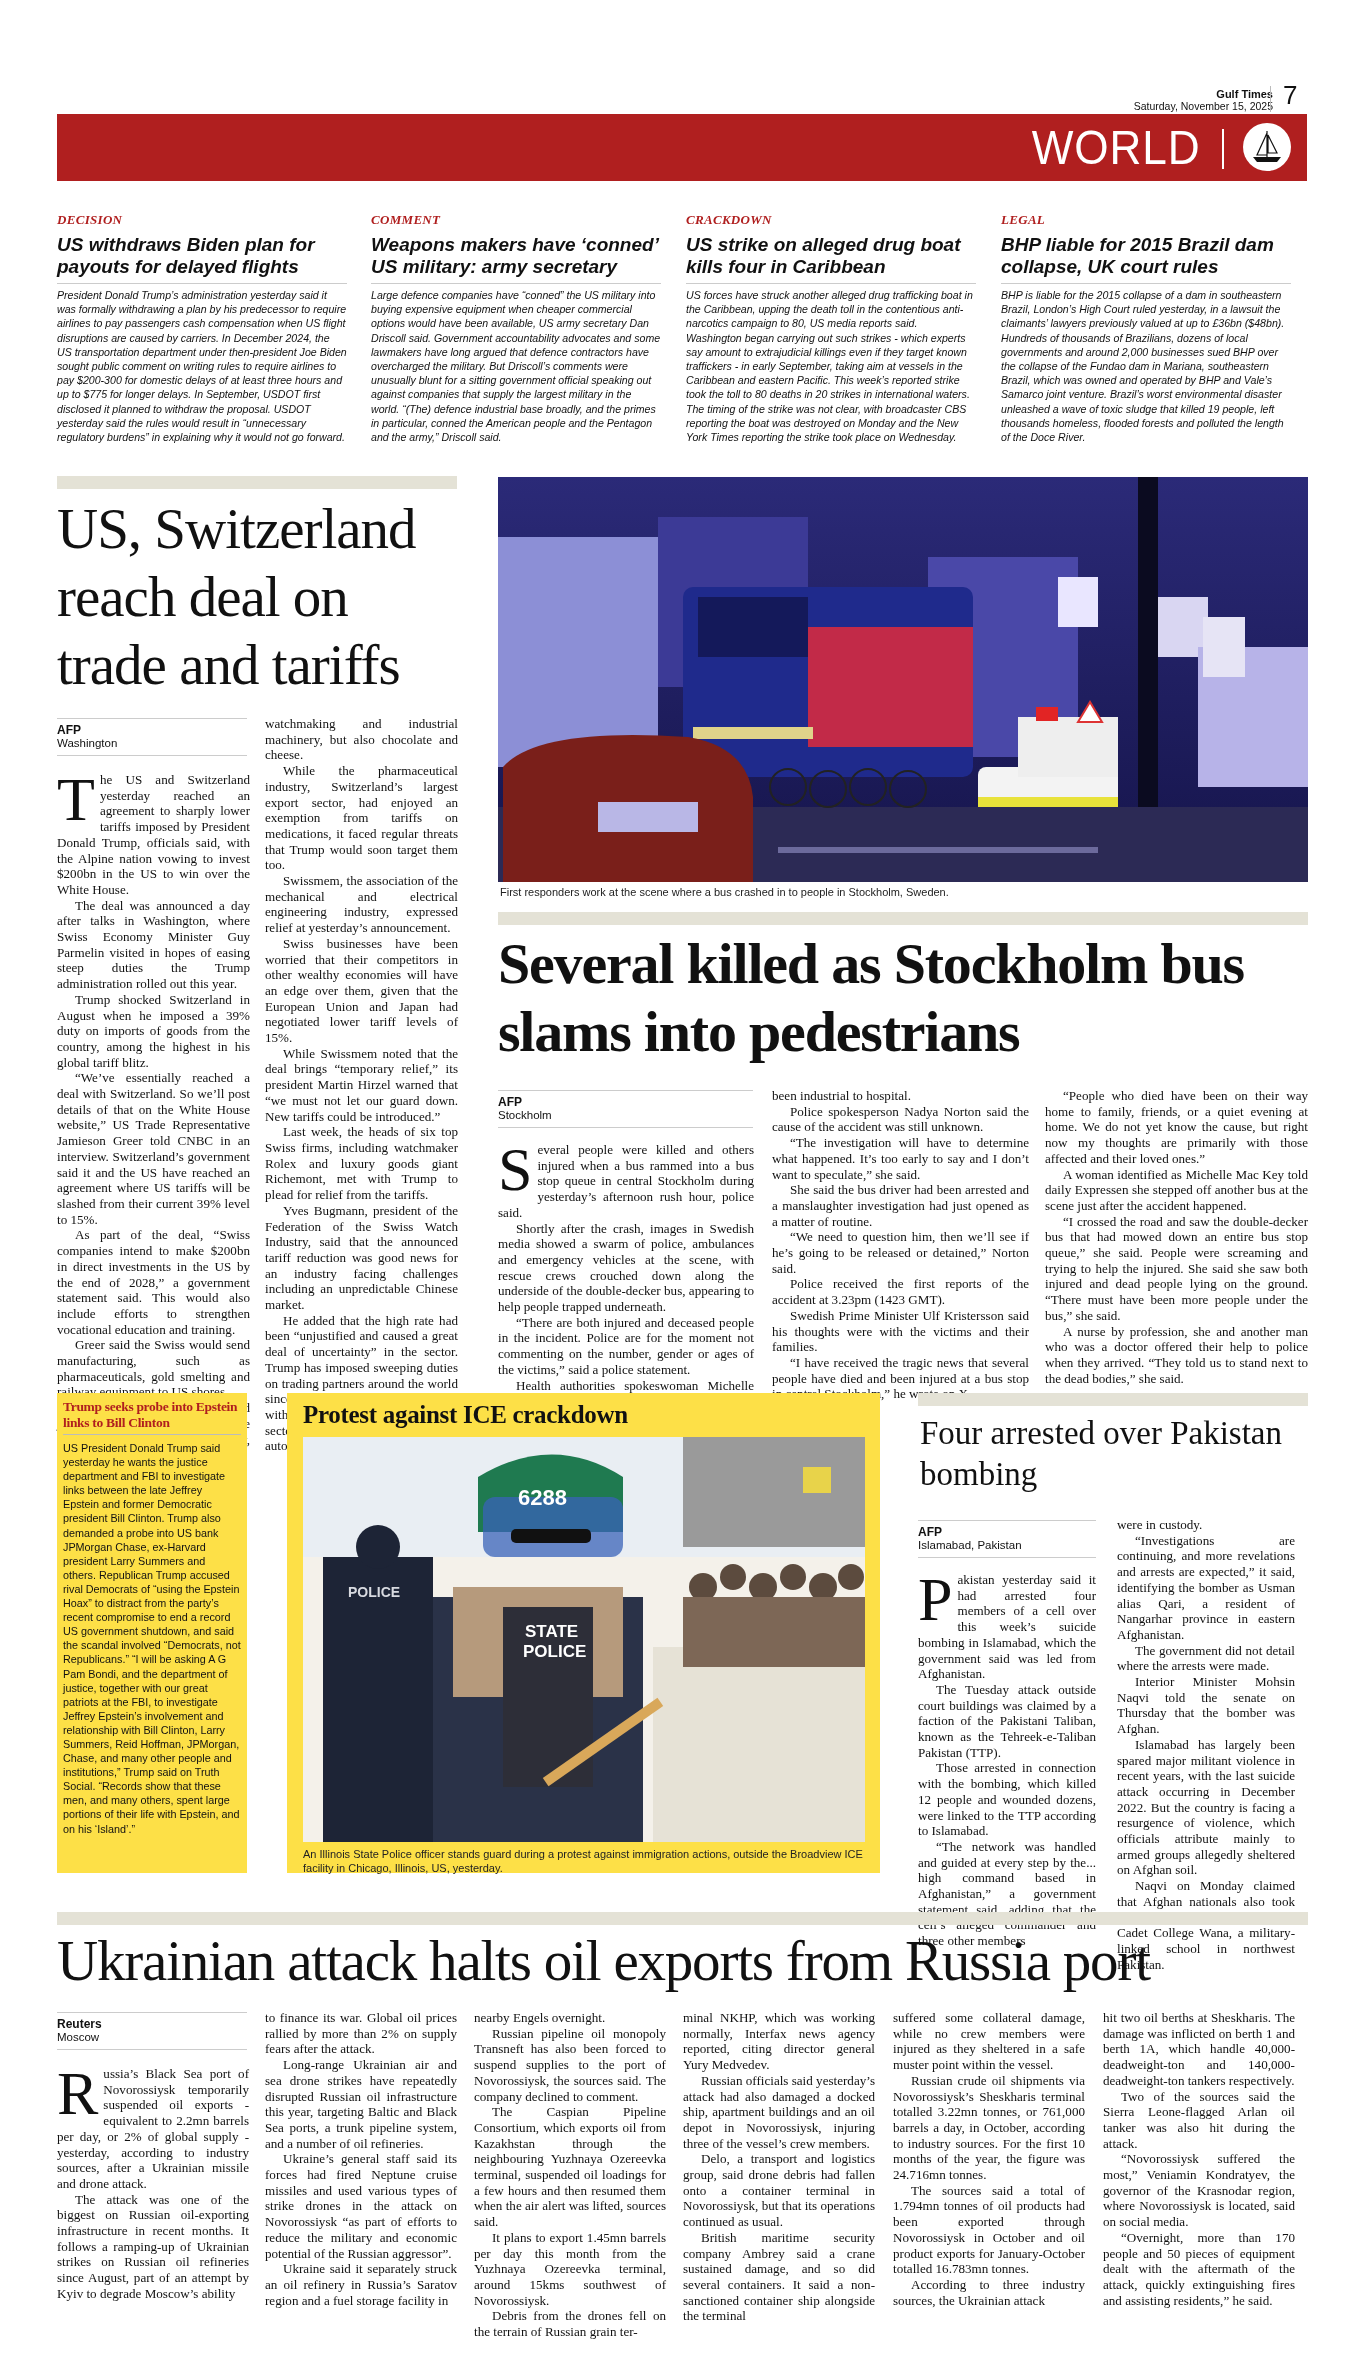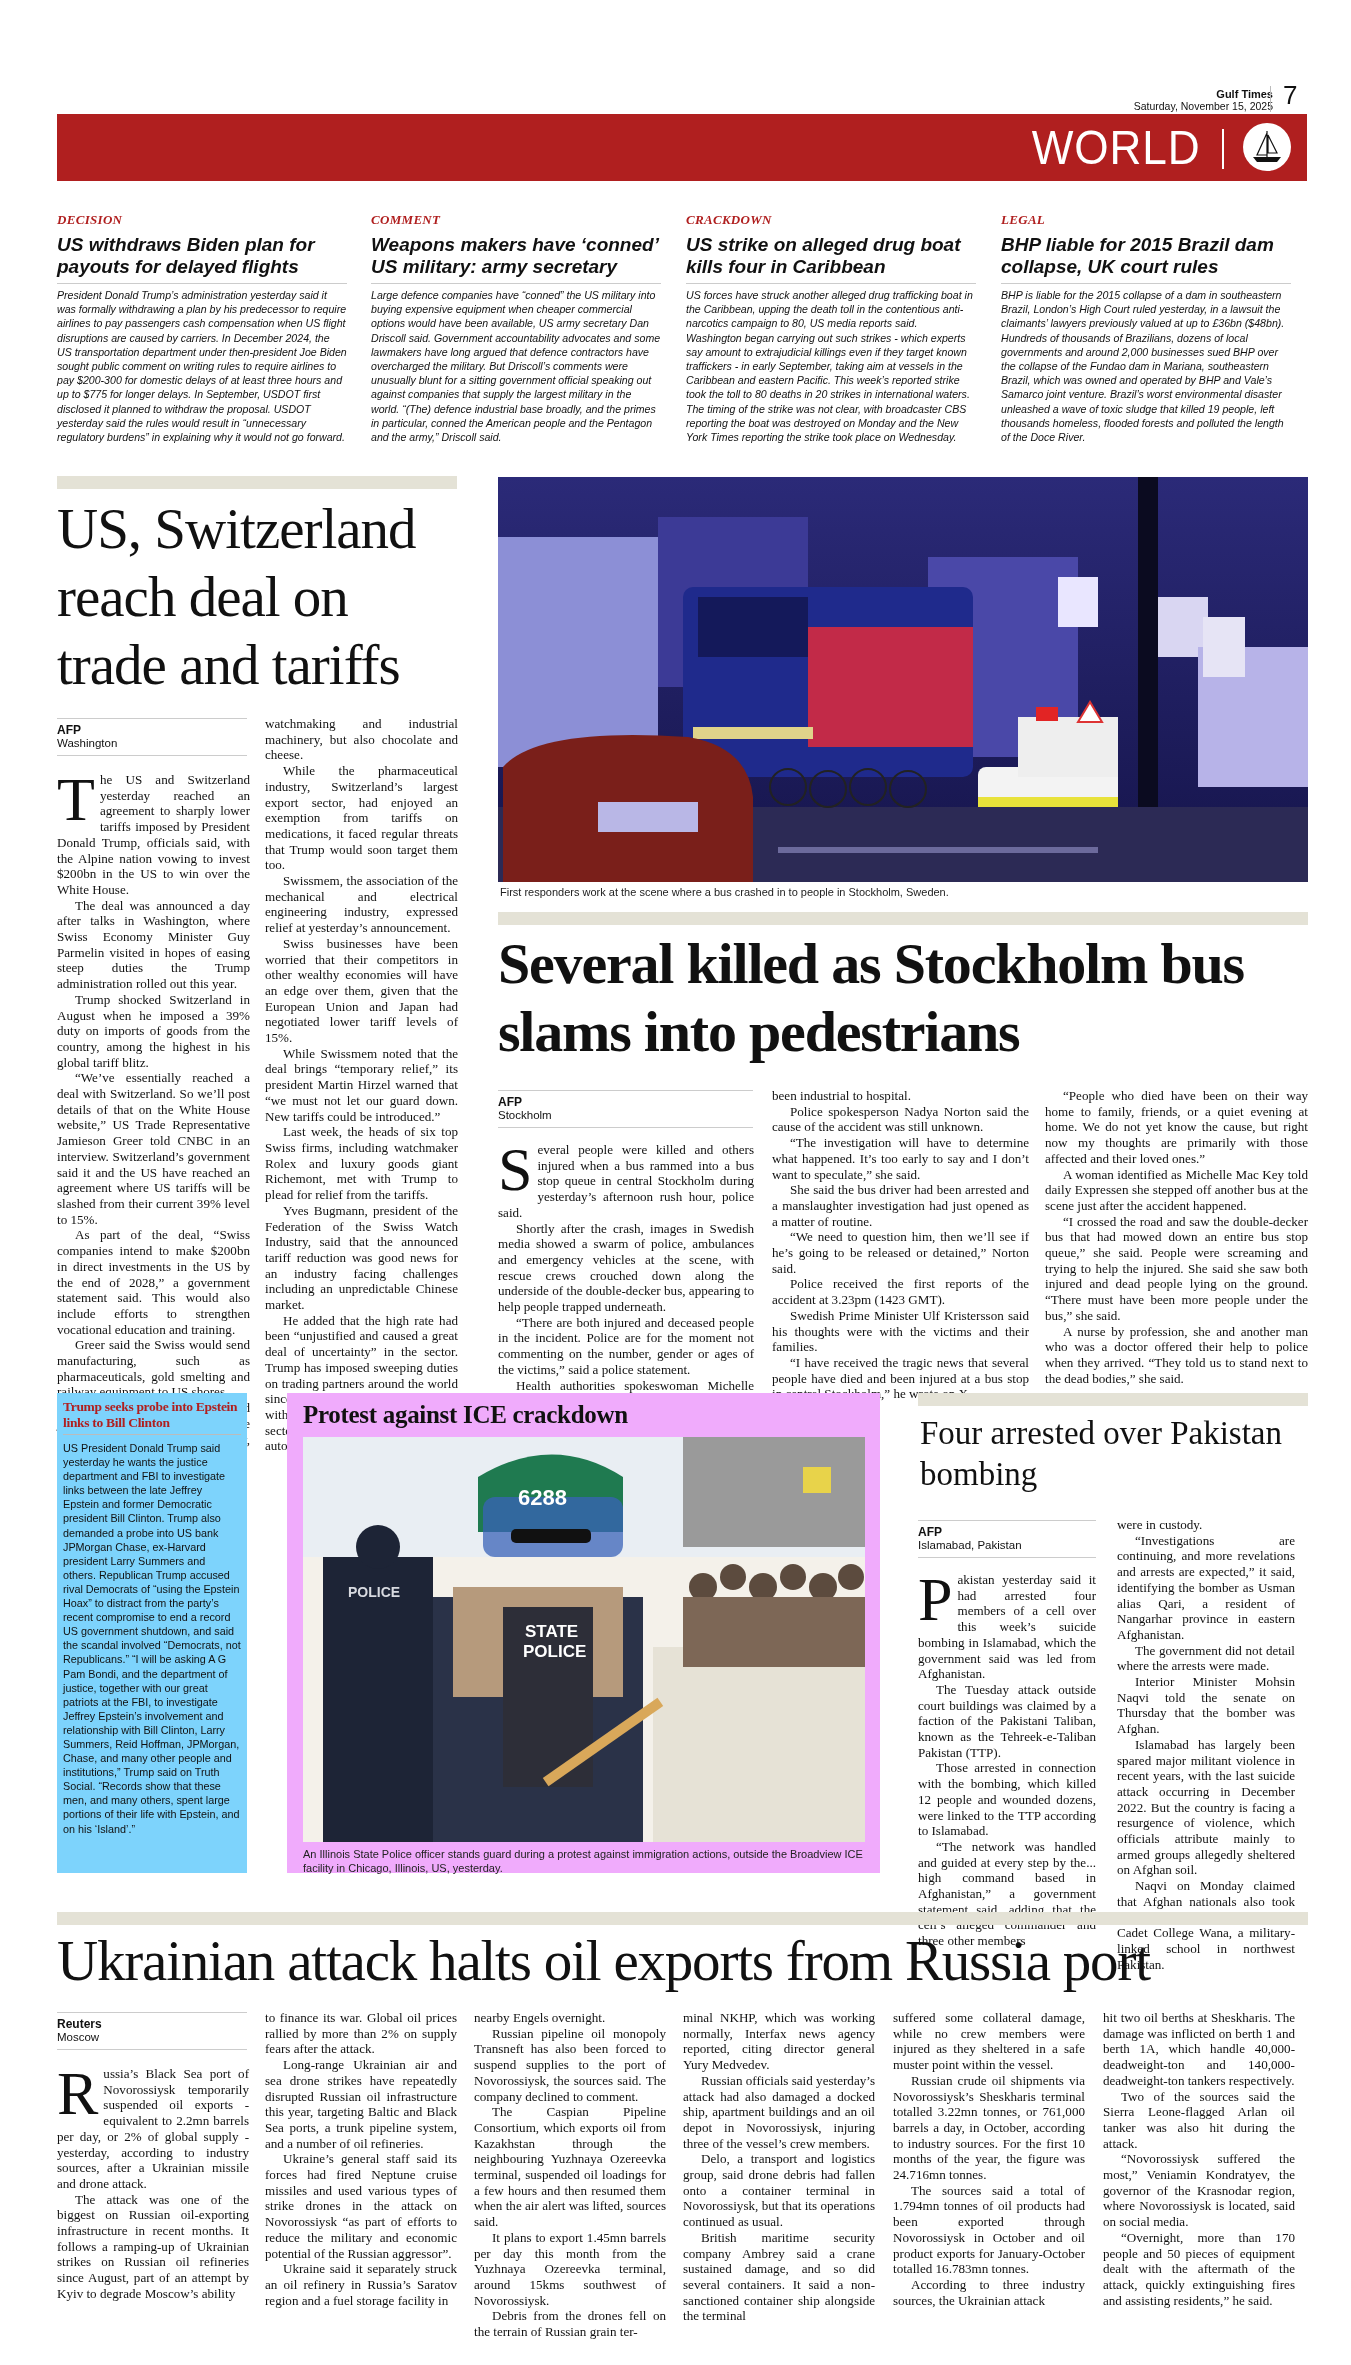--- a/index.html
+++ b/index.html
@@ -36,25 +36,25 @@
   .col p.first { text-indent:0; }
   .drop { float:left; font-size:62px; line-height:48px; margin:3px 5px 0 0; font-family:"Liberation Serif", serif; }
 
   
   .photo1 { left:498px; top:477px; width:810px; height:405px; overflow:hidden; }
   .cap { font-family:"Liberation Sans", sans-serif; font-size:11px; color:#222; }
 
   .stock-hl { left:498px; top:930px; width:820px; font-family:"Liberation Serif", serif; font-weight:bold; font-size:58px; line-height:68px; letter-spacing:-1.2px; }
 
   
-  .epstein { left:57px; top:1393px; width:190px; height:480px; background:#7dd3fc; padding:0; }
+  .epstein { left:57px; top:1393px; width:190px; height:480px; background:#fde047; padding:0; }
   .epstein .hl { font-family:"Liberation Serif", serif; font-weight:bold; color:#b01f1f; font-size:13.5px; line-height:16px; margin:6px 6px 0; padding-bottom:3px; border-bottom:1px solid #bbb; letter-spacing:-.3px; }
   .epstein .body { font-family:"Liberation Sans", sans-serif; font-size:10.8px; line-height:14.1px; margin:6px 6px 0; }
 
-  .ice { left:287px; top:1393px; width:593px; height:480px; background:#f0abfc; }
+  .ice { left:287px; top:1393px; width:593px; height:480px; background:#fde047; }
   .ice .hl { position:absolute; left:16px; top:8px; font-family:"Liberation Serif", serif; font-weight:bold; font-size:25px; letter-spacing:-.3px; }
   .ice .img { position:absolute; left:16px; top:44px; width:562px; height:405px; overflow:hidden; }
   .ice .cap { position:absolute; left:16px; top:454px; width:565px; line-height:14px; }
 
   .pak-hl { left:920px; top:1413px; width:390px; font-family:"Liberation Serif", serif; font-size:33px; line-height:41px; }
 
   .ukr-hl { left:57px; top:1930px; width:1260px; font-family:"Liberation Serif", serif; font-size:57px; line-height:62px; letter-spacing:-1.2px; }
 </style>
 </head>
 <body>

